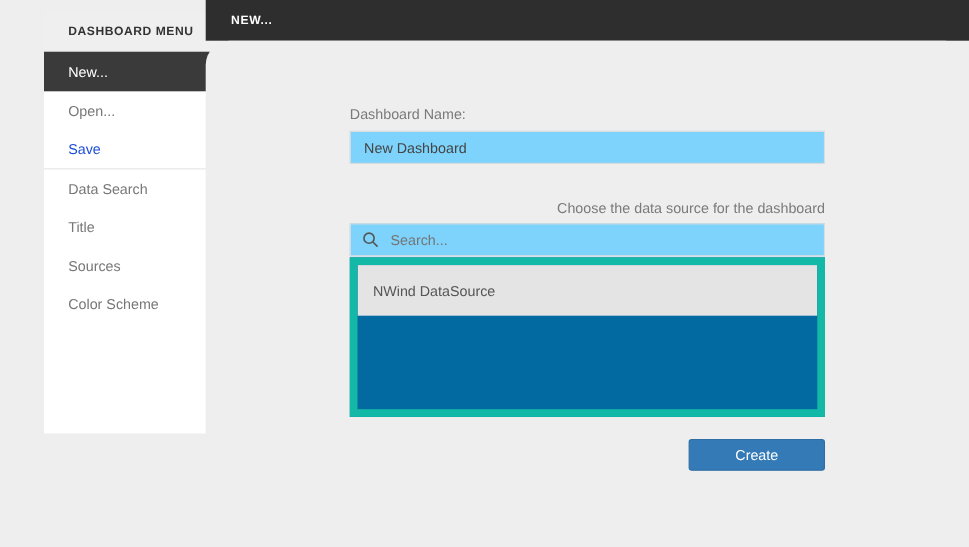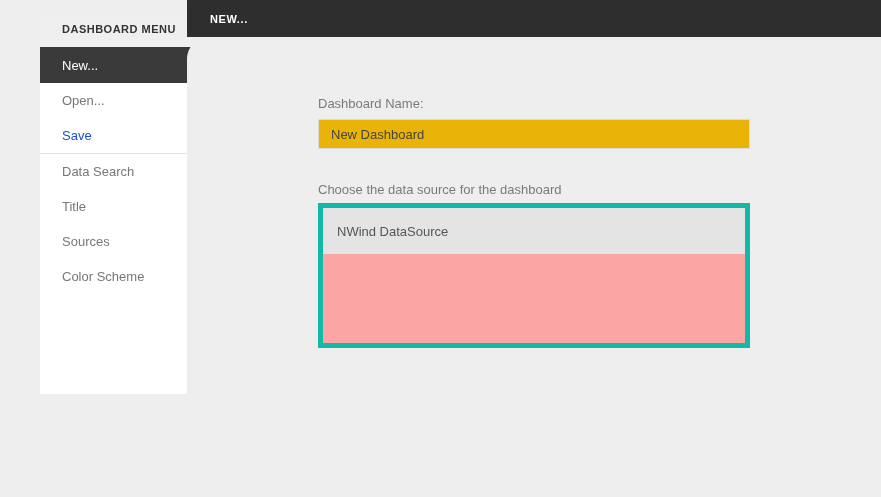--- a/index.html
+++ b/index.html
@@ -109,30 +109,30 @@
     font-size: 13px;
     color: #7a7a7a;
     line-height: 16px;
     margin-bottom: 7px;
   }
   .text-input {
     width: 100%;
     box-sizing: border-box;
     height: 30px;
     border: 1px solid #dcdcdc;
-    background: #eab308;
+    background: #7dd3fc;
     padding: 0 12px;
     font-family: "Liberation Sans", sans-serif;
     font-size: 13px;
     color: #444444;
     outline: none;
   }
   .ds-label-row {
     display: flex;
-    justify-content: space-between;
+    justify-content: flex-end;
     align-items: baseline;
     margin-top: 33px;
     margin-bottom: 5px;
   }
   .ds-label { font-size: 13px; color: #7a7a7a; line-height: 16px; }
   .link {
     font-size: 13px;
     color: #3d7cb9;
     text-decoration: underline;
     cursor: pointer;
@@ -143,22 +143,22 @@
     position: absolute;
     left: 11px;
     top: 7px;
     width: 16px;
     height: 16px;
     color: #555555;
   }
   .list-box {
     margin-top: 1px;
     height: 145px;
-    background: #fca5a5;
-    border: 5px solid #14b8a6;
+    background: #0369a1;
+    border: 7px solid #14b8a6;
     box-sizing: border-box;
     overflow: hidden;
   }
   .list-item {
     height: 46px;
     display: flex;
     align-items: center;
     padding-left: 14px;
     font-size: 13px;
     color: #555555;
@@ -228,24 +228,36 @@
   <div class="content">
     <div class="form">
 
       <div class="field-label">Dashboard Name:</div>
       <input type="text" class="text-input" value="New Dashboard" style="">
 
       <div class="ds-label-row">
         <span class="ds-label">Choose the data source for the dashboard</span>
       </div>
 
+      <div class="search-box">
+        <span class="search-icon">
+          <svg width="16" height="16" viewBox="0 0 16 16">
+            <circle cx="6.5" cy="6.5" r="4.6" stroke="currentColor" stroke-width="1.5" fill="none"></circle>
+            <path d="M10 10 L14.2 14.2" stroke="currentColor" stroke-width="1.5" fill="none"></path>
+          </svg>
+        </span>
+        <input type="text" class="text-input" placeholder="Search..." style="">
+      </div>
 
       <div class="list-box">
         <div class="list-item selected">
           <span>NWind DataSource</span>
         </div>
       </div>
 
+      <div class="button-row">
+        <button class="create-btn">Create</button>
+      </div>
 
     </div>
   </div>
 
 </div>
 
 </body></html>

